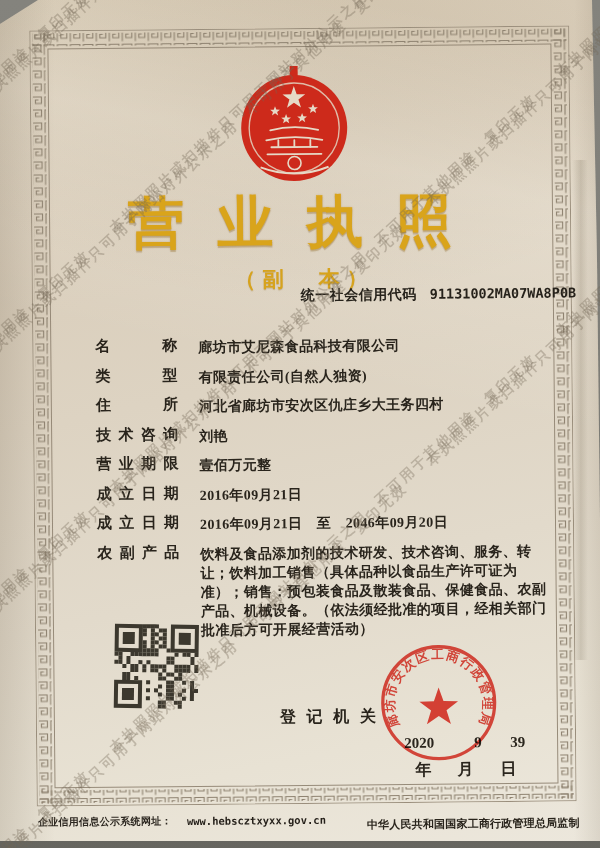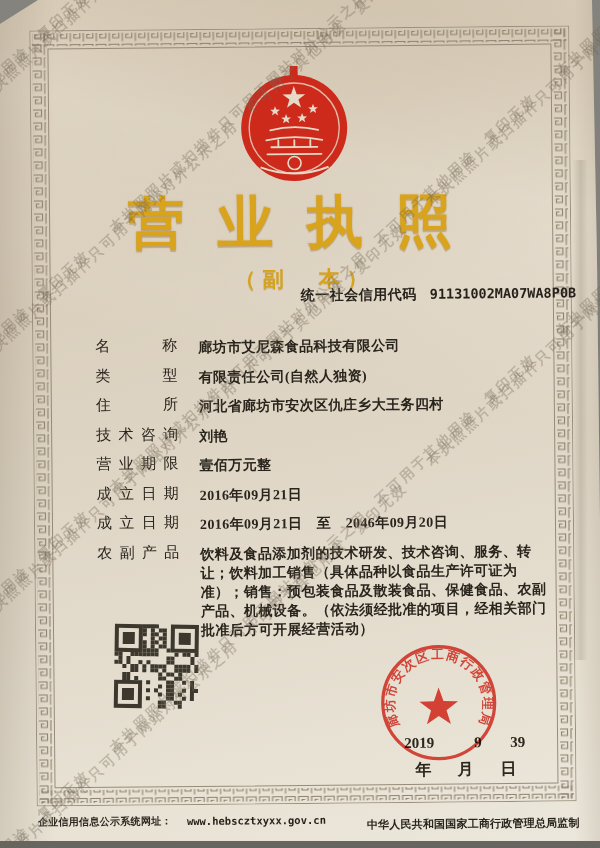--- a/index.html
+++ b/index.html
@@ -30,21 +30,21 @@
   .subtitle{position:absolute;left:236px;top:265px;font-size:21px;font-weight:bold;
             color:#d7a31c;letter-spacing:7px;text-shadow:0 1px 1px rgba(125,82,5,.28);white-space:nowrap;}
   
   .cc-label{position:absolute;left:302px;top:287px;font-size:14px;font-weight:bold;color:#26221b;letter-spacing:.5px;}
   .cc-value{position:absolute;left:431px;top:287px;font-size:13.5px;font-weight:bold;color:#26221b;
             font-family:"DejaVu Sans Mono","Liberation Mono",monospace;letter-spacing:0px;}
   
   .rows{position:absolute;left:96px;top:337px;width:462px;display:flex;flex-direction:column;gap:10.5px;
         color:#29241c;}
   .row{display:flex;align-items:flex-start;}
-  .flabel{flex:0 0 82px;font-size:15px;font-weight:normal;text-align:justify;text-align-last:justify;line-height:1.05;}
+  .flabel{flex:0 0 82px;font-size:15px;font-weight:bold;text-align:justify;text-align-last:justify;line-height:1.05;}
   .fvalue{margin-left:21px;flex:1;font-size:14px;font-weight:600;line-height:19px;letter-spacing:.4px;}
   
   .qr{position:absolute;left:112px;top:623px;width:84px;height:84px;transform:rotate(1.4deg);}
   .qr i{position:absolute;width:4px;height:4px;background:#3c382e;}
   .qf{position:absolute;width:28px;height:28px;border:4px solid #3c382e;box-sizing:border-box;}
   .qf::after{content:"";position:absolute;inset:4px;background:#3c382e;}
   .qf.tl{left:0;top:0}.qf.tr{right:0;top:0}.qf.bl{left:0;bottom:0}
   
   .reg-label{position:absolute;left:277px;top:707px;width:96px;font-size:16px;font-weight:bold;color:#29241c;
              text-align:justify;text-align-last:justify;}
@@ -284,21 +284,22 @@
           <i style="left:64px;top:76px"></i>
           <i style="left:44px;top:80px"></i>
           <i style="left:48px;top:80px"></i>
           <i style="left:64px;top:80px"></i>
         </div>
       <div class="qf tl"></div>
       <div class="qf tr"></div>
       <div class="qf bl"></div>
     </div>
 
-    <span class="date-digit d-year">2019</span>
+    <div class="reg-label">登记机关</div>
+    <span class="date-digit d-year">2020</span>
     <span class="date-digit d-month">9</span>
     <span class="date-digit d-day">39</span>
     <span class="date-cjk l-year">年</span>
     <span class="date-cjk l-month">月</span>
     <span class="date-cjk l-day">日</span>
 
     <svg class="stamp" width="120" height="120" viewBox="0 0 118 118">
       <circle cx="59" cy="59" r="55" fill="none" stroke="#cf372b" stroke-width="3.2"></circle>
       <path id="arc" d="M 21 82 A 44 44 0 1 1 97 82" fill="none"></path>
       <text font-size="12.5" fill="#cf372b" font-weight="bold" letter-spacing="1.5">

